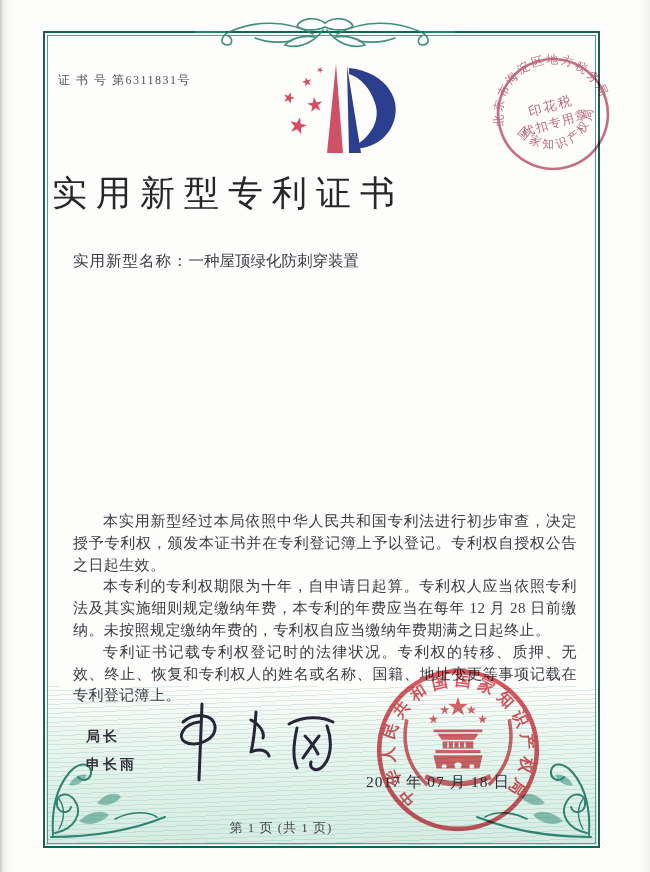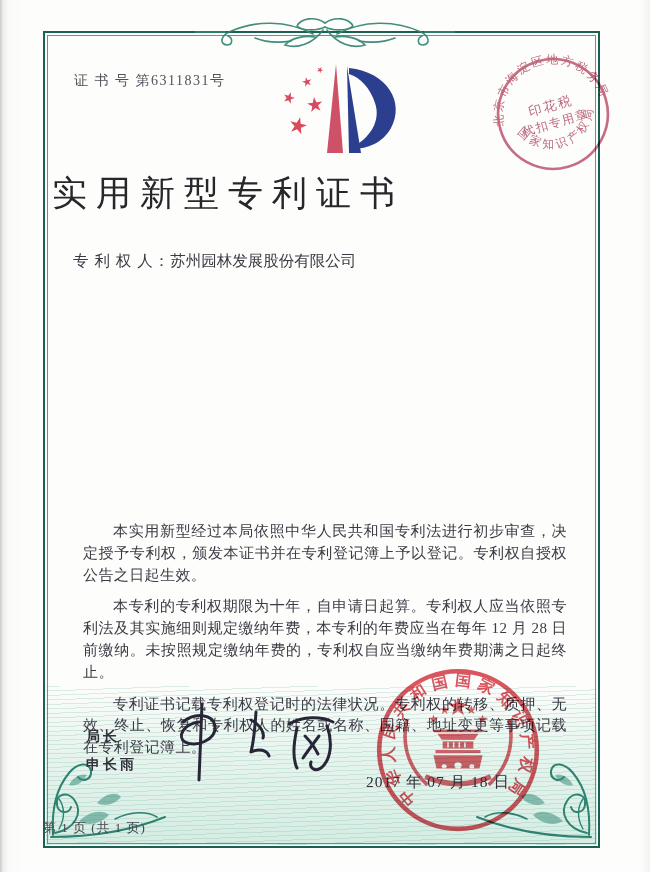--- a/index.html
+++ b/index.html
@@ -12,35 +12,35 @@
   
   .frame{left:43px;top:31px;width:557px;height:817px;box-sizing:border-box;
     border:2px solid #1c6052;z-index:1;}
   .frame-inner{position:absolute;inset:2px;border:1px solid #5a9c8b;}
   
   .guilloche{left:46px;top:686px;width:551px;height:159px;z-index:0;
     background:
       repeating-linear-gradient(178deg, rgba(90,166,144,.20) 0 1px, rgba(255,255,255,0) 1px 4.5px),
       linear-gradient(180deg, rgba(214,238,229,0) 0%, rgba(211,236,226,.45) 35%, rgba(199,231,219,.75) 100%);}
   
-  .cert-number{left:74px;top:72px;font-size:14px;letter-spacing:1.5px;color:#50505a;z-index:2;}
+  .cert-number{left:58px;top:72px;font-size:12px;letter-spacing:1.5px;color:#50505a;z-index:2;}
   .title{left:43px;top:170px;width:557px;text-align:left;font-size:35px;letter-spacing:9px;
     padding-left:9px;box-sizing:border-box;color:#26262b;z-index:2;font-weight:500;}
   .fields{left:73px;top:250px;width:505px;display:flex;flex-direction:column;gap:25px;
     font-size:15.5px;color:#3a3a44;z-index:2;}
   .field-row{line-height:22px;white-space:nowrap;}
   .field-label{letter-spacing:1px;}
   .paragraphs{left:73px;top:511px;width:504px;font-size:15px;line-height:21.8px;
     color:#3b3b45;text-align:justify;z-index:2;}
-  .paragraphs p{margin:10px;text-indent:2em;letter-spacing:.4px;}
+  .paragraphs p{margin:0;text-indent:2em;letter-spacing:.4px;}
   .director{left:86px;top:722px;z-index:2;color:#32323c;
     font-family:"Liberation Sans","DejaVu Sans",sans-serif;font-weight:bold;
     font-size:14px;letter-spacing:3px;line-height:28px;}
   .seal-date{left:366px;top:772px;z-index:5;font-size:15.5px;color:#2e2e38;letter-spacing:1px;}
-  .page-footer{left:43px;top:819px;width:476px;font-size:13px;color:#46464f;
+  .page-footer{left:43px;top:819px;width:476px;text-align:center;font-size:13px;color:#46464f;
     letter-spacing:1px;z-index:2;}
   
   .logo{left:263px;top:58px;z-index:2;}
   .tax-stamp{left:486px;top:47px;z-index:3;opacity:.88;mix-blend-mode:multiply;}
   .office-seal{left:370px;top:660px;z-index:3;opacity:.9;mix-blend-mode:multiply;}
   .signature{left:155px;top:698px;z-index:4;}
   .ornament-top{left:195px;top:14px;z-index:2;}
   .flourish-left{left:45px;top:733px;z-index:1;}
   .flourish-right{left:457px;top:733px;z-index:1;transform:scaleX(-1);}
   .seal-ring-text{font-family:"Liberation Sans","DejaVu Sans",sans-serif;font-weight:bold;}
@@ -102,21 +102,21 @@
     </text>
     <text x="66" y="62" text-anchor="middle" class="stamp-text" font-size="13" letter-spacing="2" fill="#b5536d">印花税</text>
     <text x="66" y="79" text-anchor="middle" class="stamp-text" font-size="12" letter-spacing="1.5" fill="#b5536d">代扣专用章</text>
   </g>
 </svg>
 
 <div class="abs title">实用新型专利证书</div>
 
 <div class="abs fields">
   <div class="field-row">
-    <span class="field-label">专 利 权 人：</span><span class="field-value">苏州园林发展股份有限公司</span>
+    <span class="field-label">实用新型名称：</span><span class="field-value">一种屋顶绿化防刺穿装置</span>
   </div>
 </div>
 
 <div class="abs paragraphs">
   <p>本实用新型经过本局依照中华人民共和国专利法进行初步审查，决定授予专利权，颁发本证书并在专利登记簿上予以登记。专利权自授权公告之日起生效。</p>
   <p>本专利的专利权期限为十年，自申请日起算。专利权人应当依照专利法及其实施细则规定缴纳年费，本专利的年费应当在每年 12 月 28 日前缴纳。未按照规定缴纳年费的，专利权自应当缴纳年费期满之日起终止。</p>
   <p>专利证书记载专利权登记时的法律状况。专利权的转移、质押、无效、终止、恢复和专利权人的姓名或名称、国籍、地址变更等事项记载在专利登记簿上。</p>
 </div>
 
 <div class="abs director">

